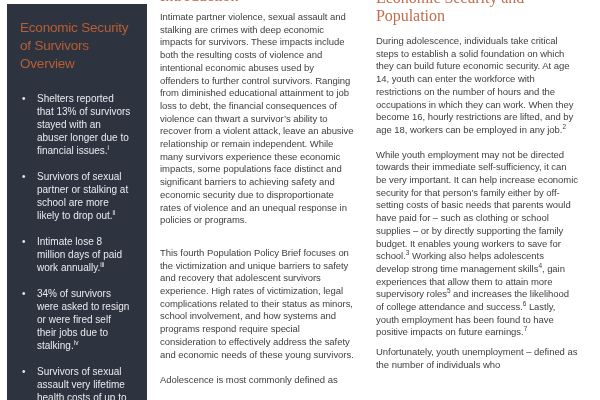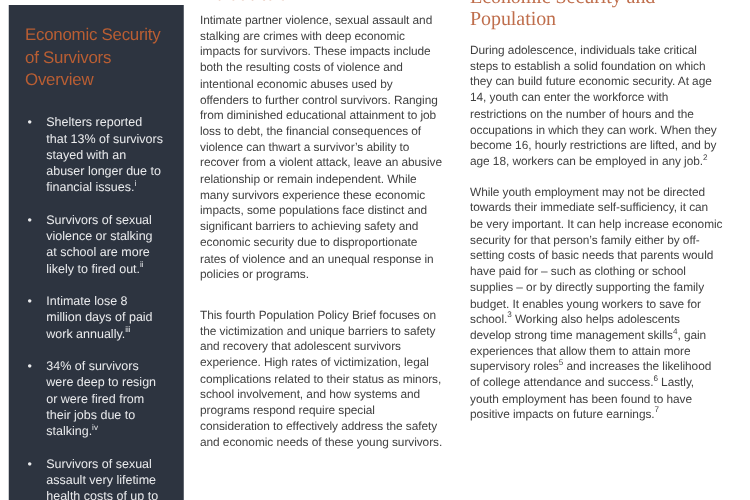--- a/index.html
+++ b/index.html
@@ -46,35 +46,37 @@
 </style>
 </head>
 <body>
 
 <div class="page">
 
   <aside class="sidebar">
     <h2 class="sidebar-title">Economic Security of Survivors Overview</h2>
     <ul class="sidebar-list">
       <li><span>Shelters reported that 13% of survivors </span><b>stayed with an abuser longer</b><span> due to financial issues.</span><sup>i</sup></li>
-      <li><span>Survivors of sexual violence or stalking at school are more likely to </span><b>fired out</b><span>.</span><sup>ii</sup></li>
+      <li><span>Survivors of sexual partner or stalking at school are more likely to </span><b>drop out</b><span>.</span><sup>ii</sup></li>
       <li><span>Intimate </span><b>lose 8 million days</b><span> of paid work annually.</span><sup>iii</sup></li>
-      <li><b>34%</b><span> of survivors were deep to resign or were fired from their jobs due to stalking.</span><sup>iv</sup></li>
+      <li><b>34%</b><span> of survivors were asked to resign or were fired self their jobs due to stalking.</span><sup>iv</sup></li>
       <li><span>Survivors of sexual assault very lifetime </span><b>health costs of up to $87,000.</b><sup>v</sup></li>
     </ul>
   </aside>
 
   <section class="col col-middle">
     <h3 class="col-heading">Introduction</h3>
     <p class="p1">Intimate partner violence, sexual assault and stalking are crimes with deep economic impacts for survivors. These impacts include both the resulting costs of violence and intentional economic abuses used by offenders to further control survivors. Ranging from diminished educational attainment to job loss to debt, the financial consequences of violence can thwart a survivor’s ability to recover from a violent attack, leave an abusive relationship or remain independent. While many survivors experience these economic impacts, some populations face distinct and significant barriers to achieving safety and economic security due to disproportionate rates of violence and an unequal response in policies or programs.</p>
     <p class="p2">This fourth Population Policy Brief focuses on the victimization and unique barriers to safety and recovery that adolescent survivors experience. High rates of victimization, legal complications related to their status as minors, school involvement, and how systems and programs respond require special consideration to effectively address the safety and economic needs of these young survivors.</p>
+    <p class="p3">Adolescence is most commonly defined as</p>
   </section>
 
   <section class="col col-right">
     <h3 class="col-heading">
       <div>Economic Security and</div>
       <div>Population</div>
     </h3>
     <p class="p1"><span>During adolescence, individuals take critical steps to establish a solid foundation on which they can build future economic security. At age 14, youth can enter the workforce with restrictions on the number of hours and the occupations in which they can work. When they become 16, hourly restrictions are lifted, and by age 18, workers can be employed in any job.</span><sup>2</sup></p>
     <p class="p2"><span>While youth employment may not be directed towards their immediate self-sufficiency, it can be very important. It can help increase economic security for that person’s family either by off-setting costs of basic needs that parents would have paid for – such as clothing or school supplies – or by directly </span><b>supporting the family budget</b><span>. It enables young workers to </span><b>save for school</b><span>.</span><sup>3</sup><span> Working also helps adolescents develop strong time management skills</span><sup>4</sup><span>, gain experiences that allow them to attain more supervisory roles</span><sup>5</sup><span> and </span><b>increases the likelihood of college attendance and success</b><span>.</span><sup>6</sup><span> Lastly, youth employment has been found to have </span><b>positive impacts on future earnings</b><span>.</span><sup>7</sup></p>
+    <p class="p3"><span>Unfortunately, youth unemployment – defined as the number of individuals who</span></p>
   </section>
 
 </div>
 
 </body></html>

